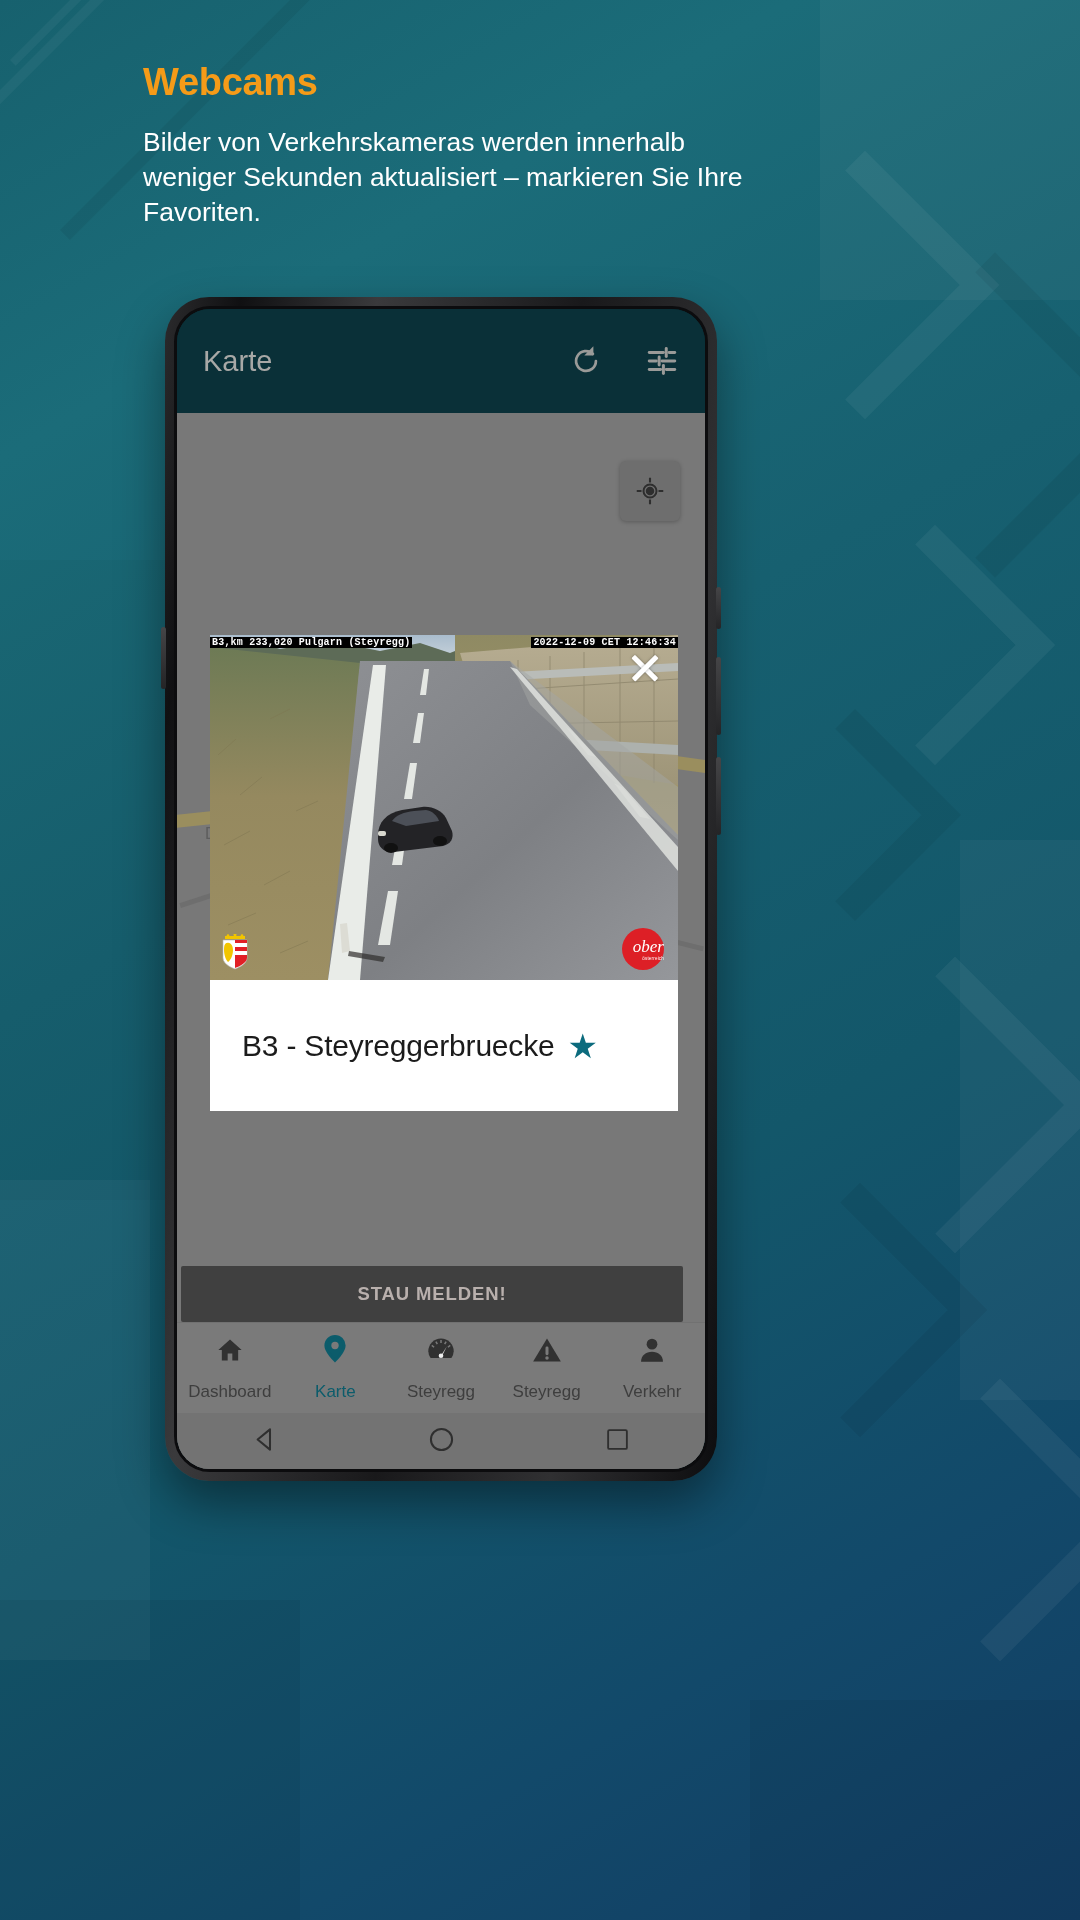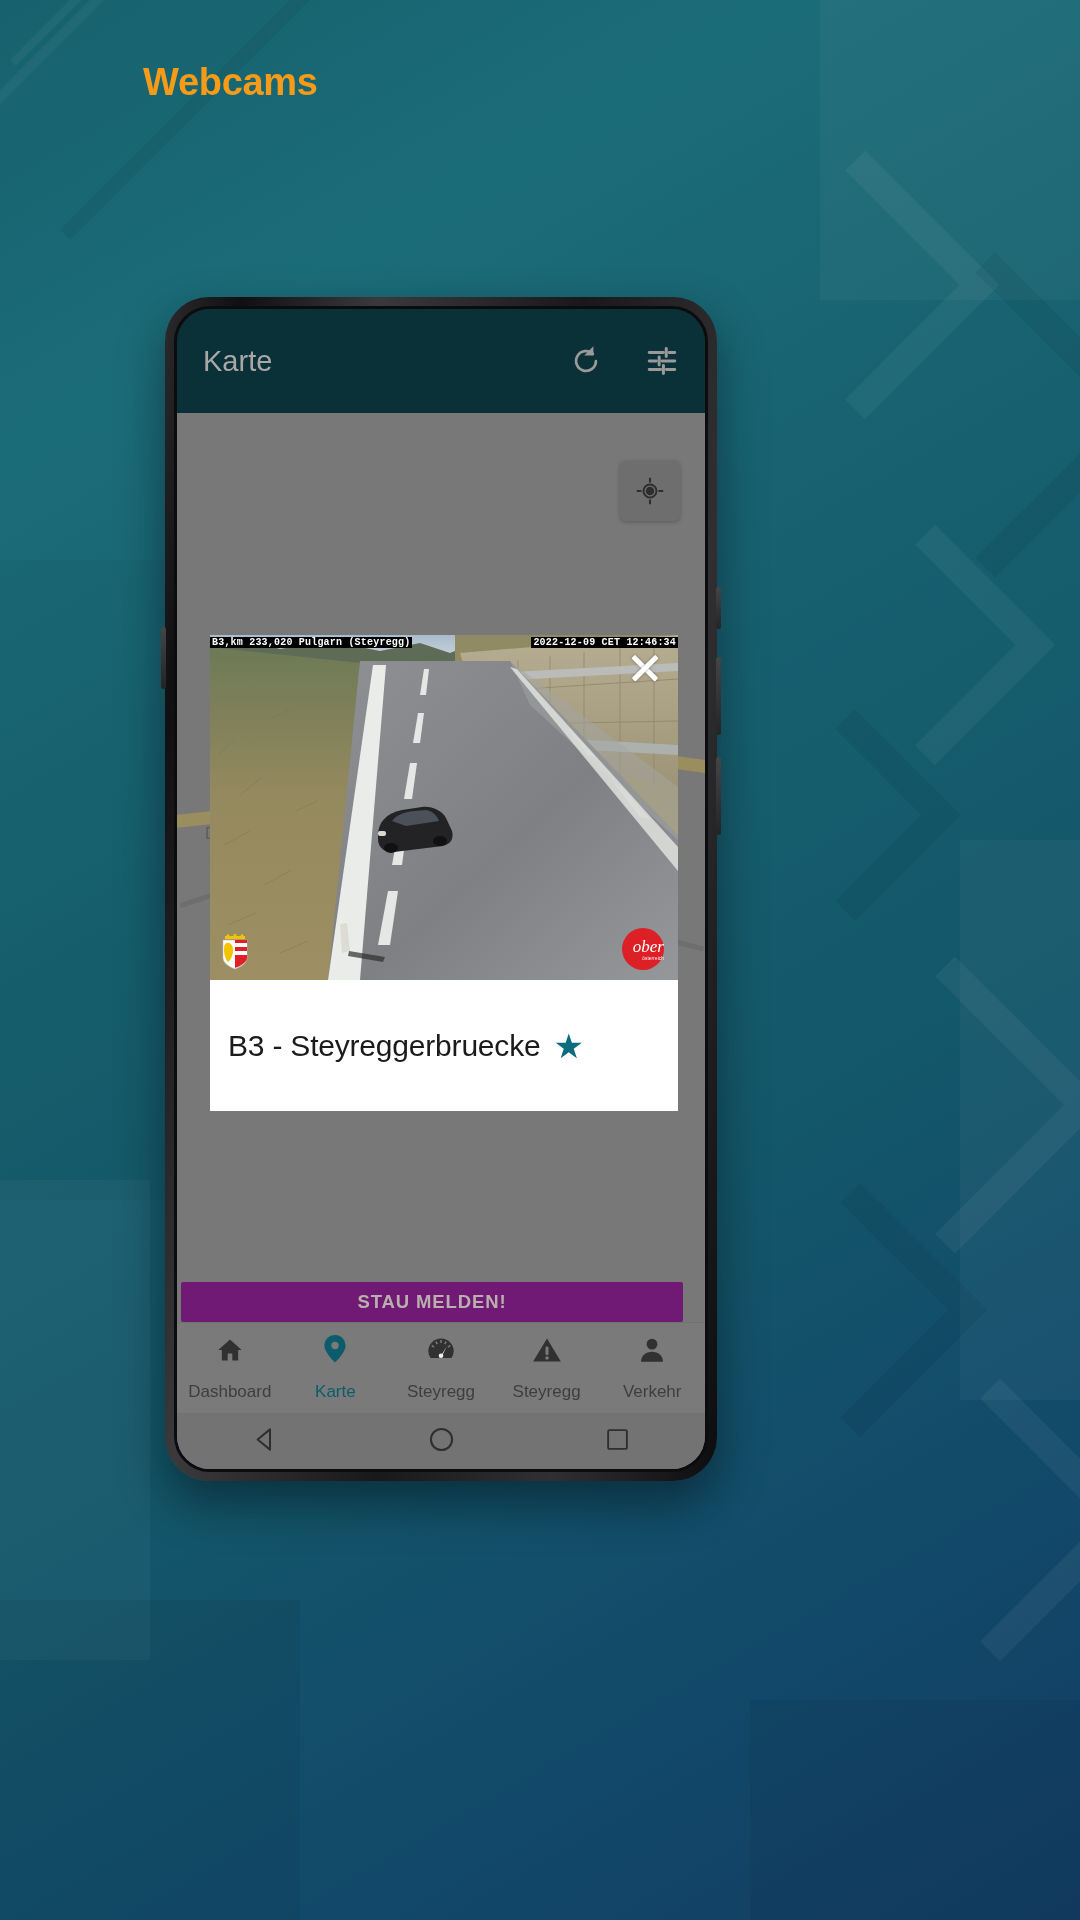--- a/index.html
+++ b/index.html
@@ -131,29 +131,29 @@
   .oberlogo {
     position:absolute; right:14px; bottom:10px; width:42px; height:42px;
     border-radius:50%; background:#dd1f26; z-index:5;
     display:flex; flex-direction:column; align-items:flex-end; justify-content:center;
   }
   .oberlogo .o1 { color:#fff; font-family:"Liberation Serif",serif; font-style:italic; font-size:17px; line-height:1; }
   .oberlogo .o2 { color:#fff; font-size:4.5px; letter-spacing:0.2px; margin-top:1px;}
 
   .cam-label {
     background:#ffffff; height:131px; display:flex; align-items:center;
-    padding:0 18px;
+    padding:0 32px;
   }
   .cam-label .t { font-size:30px; color:#1b1b1b; font-weight:400; letter-spacing:-0.2px;}
   .cam-label .star { margin-left:13px; color:#0c6b7d; font-size:34px; line-height:1; }
 
   
   .stau {
     position:absolute; left:4px; right:22px; bottom:147px;
-    background:#701a75; height:40px; border-radius:2px;
+    background:#404040; height:56px; border-radius:2px;
     display:flex; align-items:center; justify-content:center;
     color:#b9b0ad; font-size:18.5px; font-weight:bold; letter-spacing:0.9px;
   }
   .googlelogo {
     position:absolute; left:14px; bottom:118px; font-size:25px;
     font-family:"Liberation Sans", sans-serif; letter-spacing:-1px; font-weight:500;
   }
   .googlelogo .b{color:#4285F4;} .googlelogo .r{color:#EA4335;}
   .googlelogo .y{color:#FBBC05;} .googlelogo .g{color:#34A853;}
 
@@ -195,20 +195,21 @@
   <div class="chev d" style="right:150px; top:740px; width:150px; height:150px;"></div>
   <div class="chev" style="right:20px; top:1000px; width:210px; height:210px;"></div>
   <div class="chev d" style="right:130px; top:1220px; width:180px; height:180px;"></div>
   <div class="chev" style="right:-20px; top:1420px; width:200px; height:200px;"></div>
   <div class="boxd" style="right:0; top:1700px; width:330px; height:220px;"></div>
   <div class="box" style="right:0; top:840px; width:120px; height:560px;"></div>
 </div>
 
 <div class="header">
   <h1>Webcams</h1>
+  <p>Bilder von Verkehrskameras werden innerhalb weniger Sekunden aktualisiert – markieren Sie Ihre Favoriten.</p>
 </div>
 
 <div class="phone">
   <div class="side-btn b1"></div>
   <div class="side-btn b2"></div>
   <div class="side-btn b3"></div>
   <div class="side-btn-l"></div>
 
   <div class="phone-inner">
 

